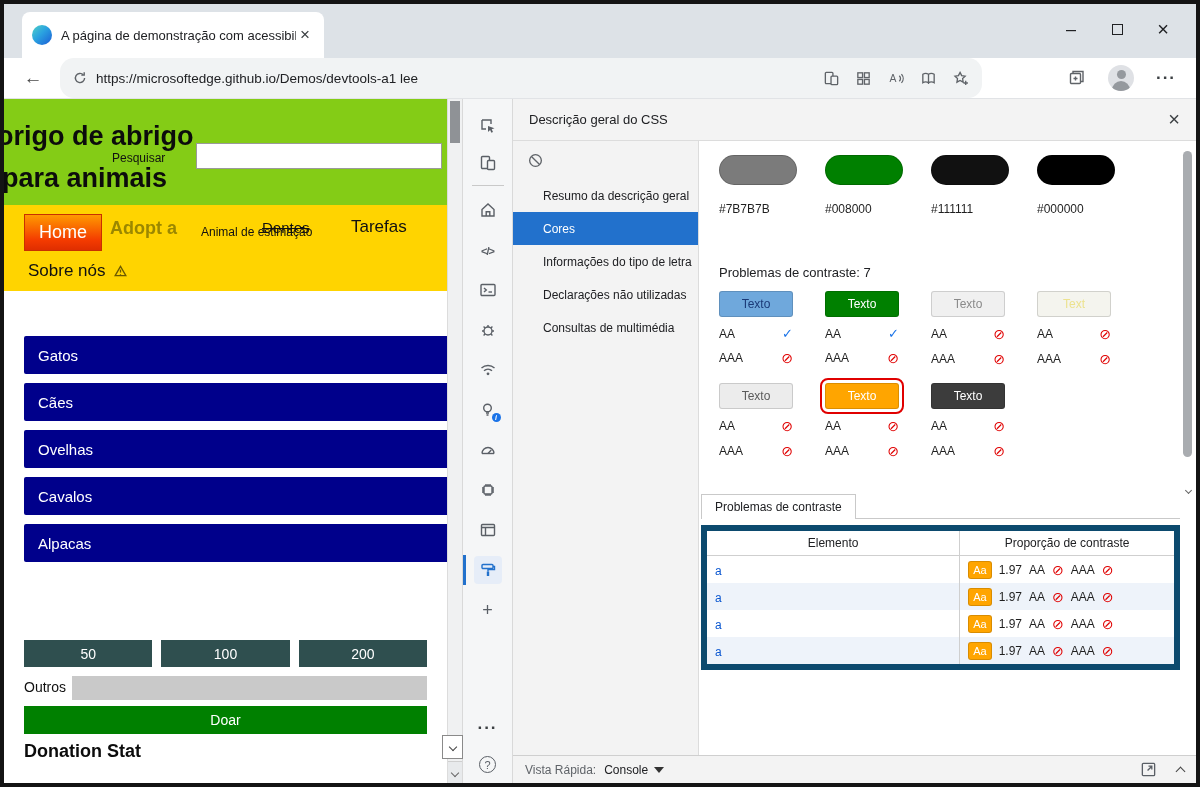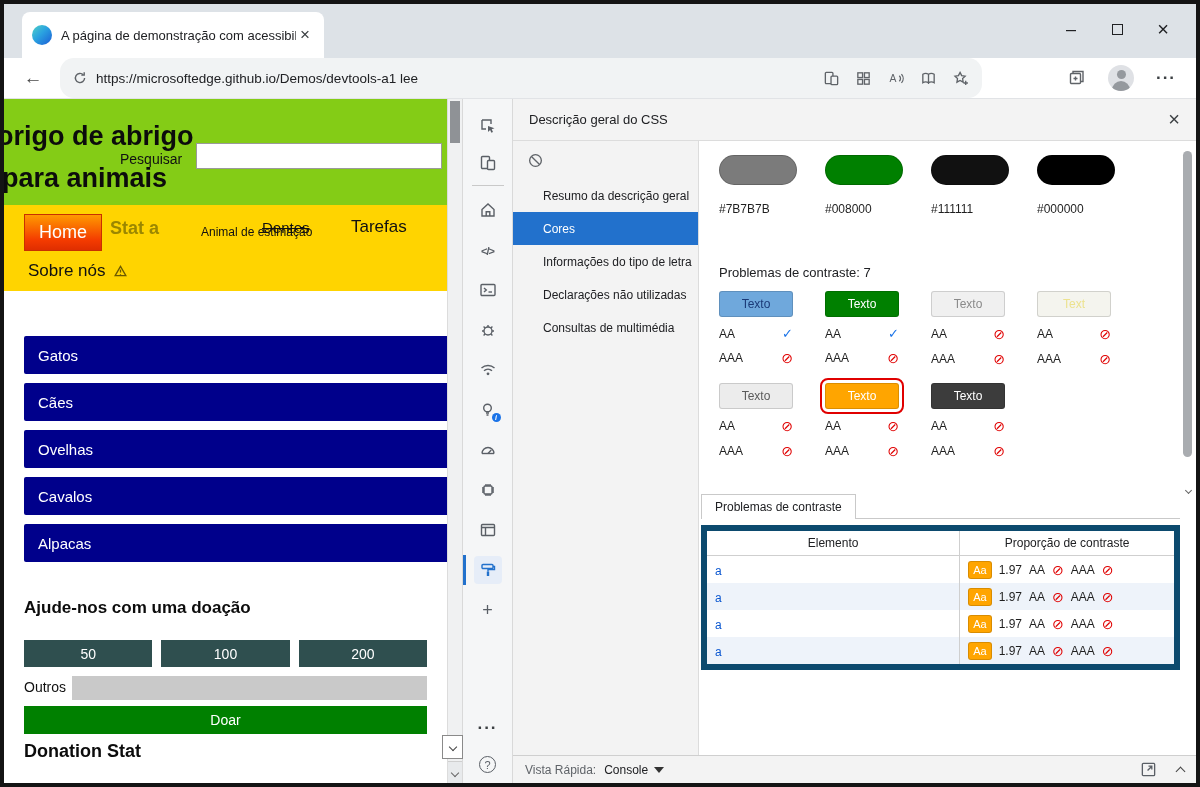--- a/index.html
+++ b/index.html
@@ -43,21 +43,21 @@
   svg.ic { display: block; stroke: currentColor; fill: none; stroke-width: 1.4; }
 
   
   .main { flex: 1; display: flex; min-height: 0; background: #fff; }
 
   
   .page { width: 443px; position: relative; background: #fff; overflow: hidden; flex: none; }
   .page-header { position: absolute; left: 0; top: 0; width: 100%; height: 106px; }
   .pg-title1 { position: absolute; left: -7px; top: 22px; font-size: 27px; font-weight: bold; color: #0c0c0c; white-space: nowrap; }
   .pg-title2 { position: absolute; left: -2px; top: 64px; font-size: 27px; font-weight: bold; color: #0c0c0c; white-space: nowrap; }
-  .pg-search-label { position: absolute; left: 116px; top: 52px; font-size: 14px; color: #111; }
+  .pg-search-label { position: absolute; left: 108px; top: 52px; font-size: 12px; color: #111; }
   .pg-search { position: absolute; left: 192px; top: 44px; width: 246px; height: 26px; background: #fff; border: 1px solid #9a9a9a; }
   .page-nav { position: absolute; left: 0; top: 106px; width: 100%; height: 86px; }
   .nav-home { position: absolute; left: 20px; top: 9px; width: 78px; height: 37px; display: flex; align-items: center; justify-content: center;
               background: linear-gradient(180deg,#ff9a00 0%,#f43b00 72%,#df2e00 100%); color: #fff; font-size: 18px; border: 1px solid #c83000; }
   .nav-adopt { position: absolute; left: 106px; top: 13px; font-size: 18px; font-weight: bold; color: #9b8700; white-space: nowrap; }
   .nav-pet { position: absolute; left: 197px; top: 20px; font-size: 12px; color: #111; white-space: nowrap; }
   .nav-dentes { position: absolute; left: 258px; top: 14px; font-size: 15px; color: #111; text-decoration: line-through; white-space: nowrap; }
   .nav-tarefas { position: absolute; left: 347px; top: 12px; font-size: 17px; color: #111; white-space: nowrap; }
   .nav-sobre { position: absolute; left: 24px; top: 56px; font-size: 17px; color: #111; white-space: nowrap; }
   .nav-warn { position: absolute; left: 110px; top: 60px; width: 13px; height: 12px; }
@@ -227,41 +227,40 @@
 
     <div class="page">
       <div class="page-header" style="background-color: #84cc16;">
         <div class="pg-title1">origo de abrigo</div>
         <div class="pg-title2">para animais</div>
         <div class="pg-search-label">Pesquisar</div>
         <input class="pg-search" type="text" style="">
       </div>
       <div class="page-nav" style="background-color: rgb(255, 212, 0);">
         <div class="nav-home">Home</div>
-        <div class="nav-adopt">Stat a</div>
+        <div class="nav-adopt">Adopt a</div>
         <div class="nav-pet">Animal de estimação</div>
         <div class="nav-dentes">Dentes</div>
         <div class="nav-tarefas">Tarefas</div>
         <div class="nav-sobre">Sobre nós</div>
         <svg class="ic nav-warn" viewBox="0 0 14 13" style="color:#6b5900">
           <path d="M7 1.5L12.8 11.5H1.2z"></path>
             <path d="M7 5v3.2"></path>
             <path d="M7 9.8v.8"></path>
         </svg>
       </div>
 
       <div class="cats">
         <div class="cat" style="background-color: rgb(0, 0, 139);">Gatos</div>
         <div class="cat" style="background-color: rgb(0, 0, 139);">Cães</div>
         <div class="cat" style="background-color: rgb(0, 0, 139);">Ovelhas</div>
         <div class="cat" style="background-color: rgb(0, 0, 139);">Cavalos</div>
         <div class="cat" style="background-color: rgb(0, 0, 139);">Alpacas</div>
       </div>
 
-      <div class="don-head">Ajude-nos com uma doação</div>
       <div class="amounts">
         <div class="amount" style="background-color: rgb(47, 79, 79);">50</div>
         <div class="amount" style="background-color: rgb(47, 79, 79);">100</div>
         <div class="amount" style="background-color: rgb(47, 79, 79);">200</div>
       </div>
       <div class="other-label">Outros</div>
       <input class="other-input" type="text" style="">
       <div class="donate" style="background-color: rgb(0, 128, 0);">Doar</div>
       <div class="pg-footer">Donation Stat</div>
     </div>

